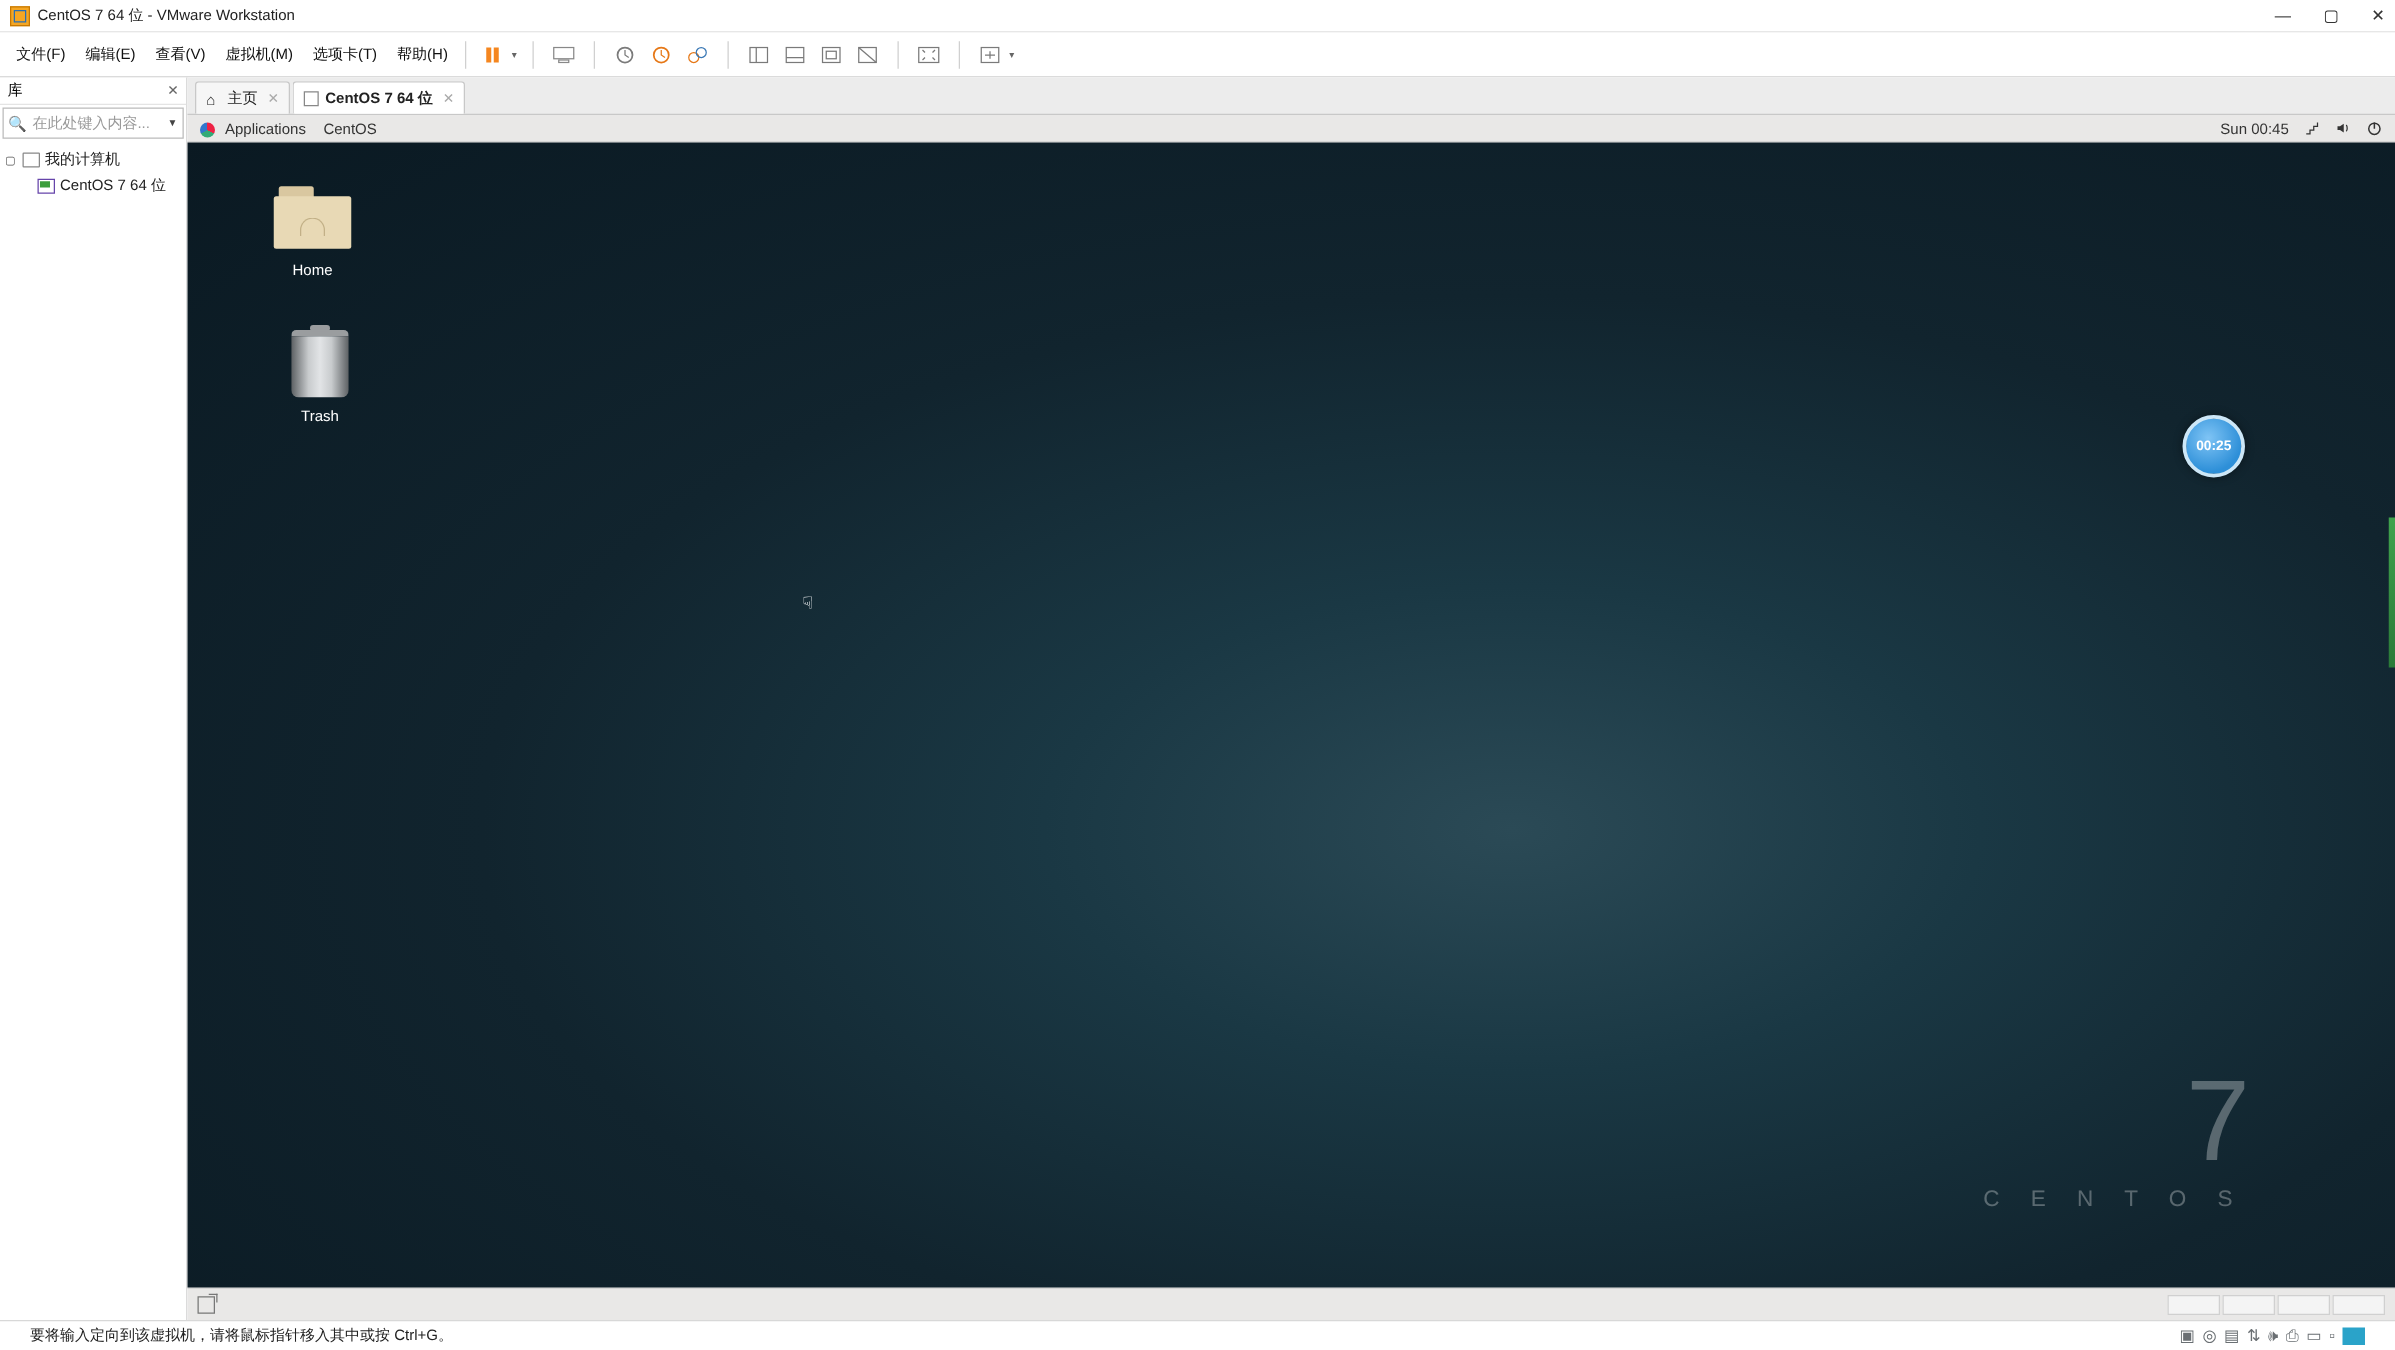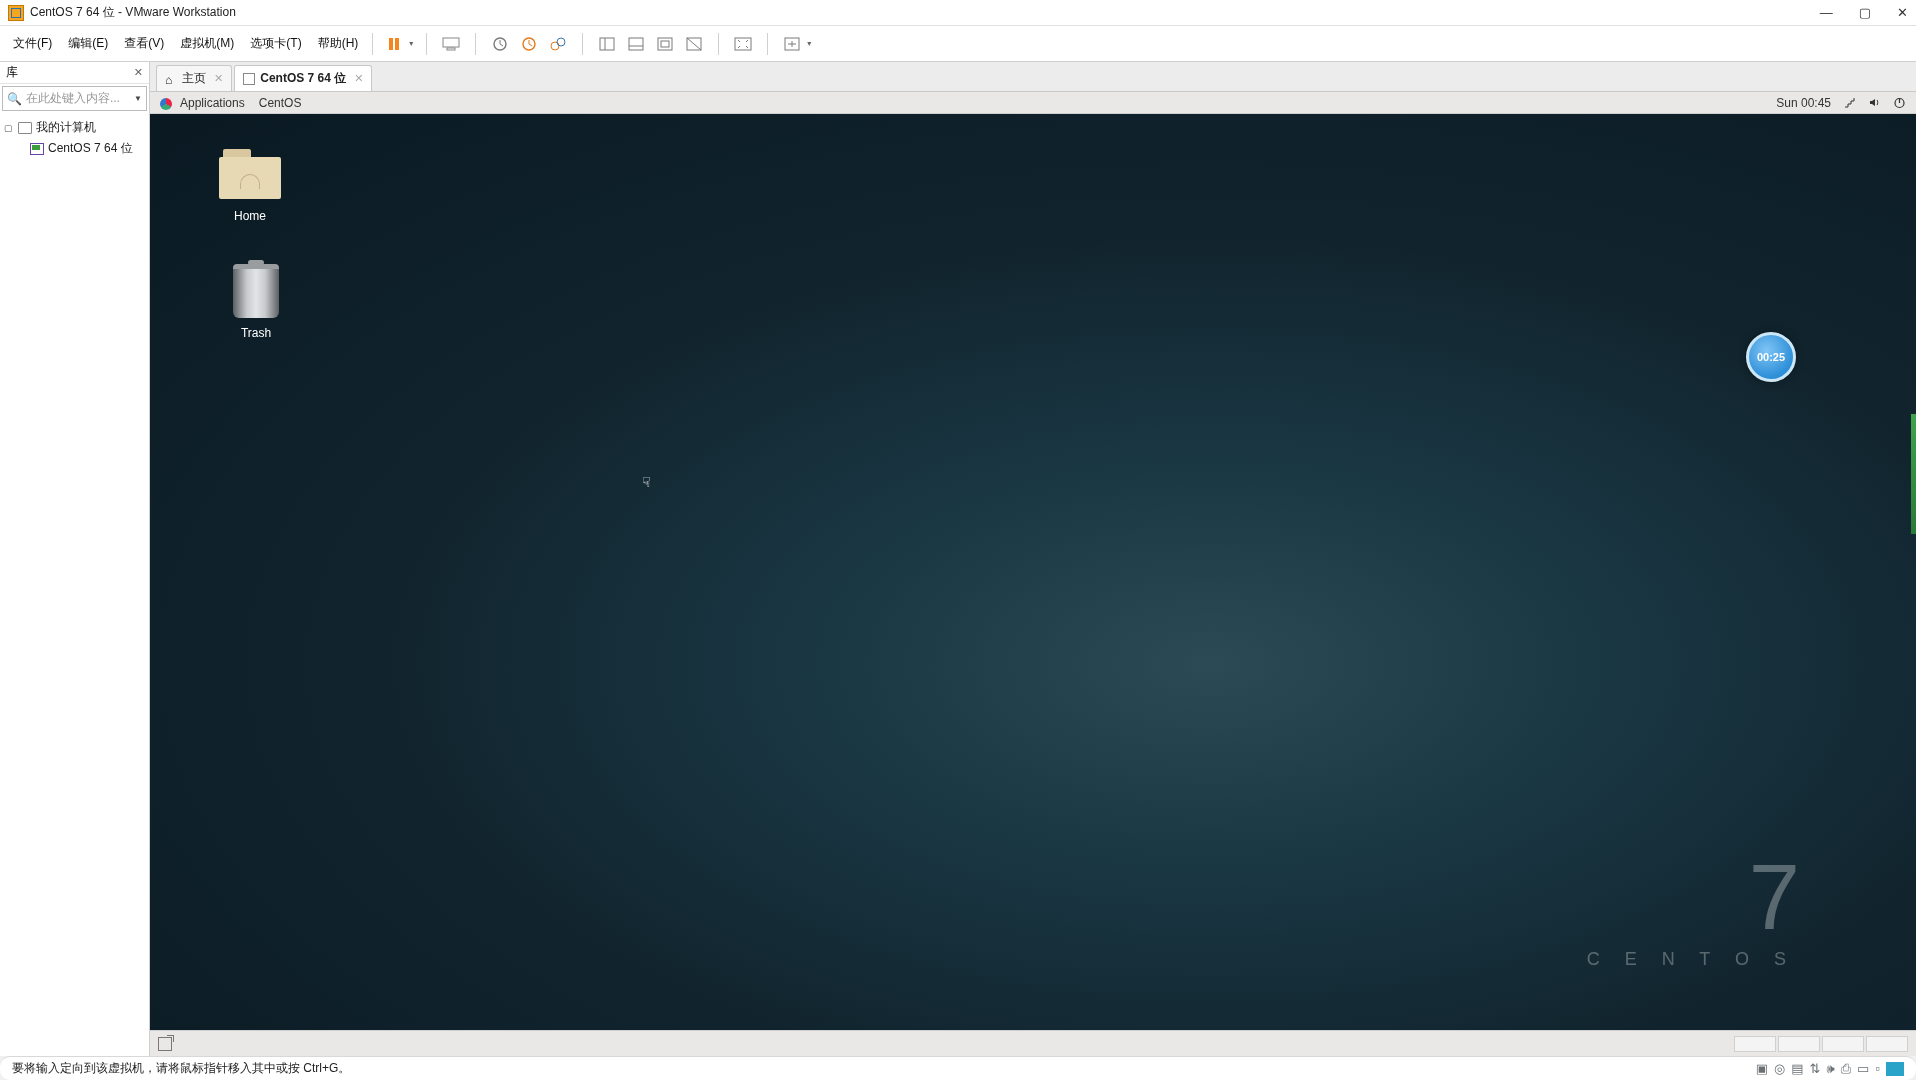--- a/index.html
+++ b/index.html
@@ -83,21 +83,21 @@
 .vm-bottom { height: 26px; background: #e9e8e7; border-top: 1px solid #cfcfcf; display: flex; align-items: center; padding: 0 8px; }
 .vm-bottom .fs-ic { width: 14px; height: 14px; border: 1px solid #777; position: relative; }
 .vm-bottom .fs-ic::after { content:""; position:absolute; top:-3px; right:-3px; width:6px; height:6px; border-top:1px solid #777; border-right:1px solid #777; }
 .vm-bottom .chips { margin-left: auto; display: flex; gap: 2px; }
 .vm-bottom .chip { width: 42px; height: 16px; background: #f4f4f4; border: 1px solid #d0d0d0; }
 
 
 .edge-strip { position:absolute; right:0; top:300px; width:5px; height:120px; background:linear-gradient(#3fa34d,#2a7a38); }
 
 
-.status-bar { position: absolute; bottom: 0; left: 0; right: 0; height: 24px; background: #fff; border-top: 1px solid #d8d8d8; display: flex; align-items: center; padding: 0 12px; font-size: 12px; color: #222; border-radius: 10px; }
+.status-bar { position: absolute; bottom: 0; left: 0; right: 0; height: 24px; background: #fff; border-top: 1px solid #d8d8d8; display: flex; align-items: center; padding: 0 24px; font-size: 12px; color: #222; }
 .status-bar .dev-icons { margin-left: auto; display: flex; gap: 6px; align-items: center; }
 .status-bar .dev-icons span { color: #6a6f73; font-size: 13px; }
 .status-bar .dev-icons .accent { width: 18px; height: 14px; background: #2aa3c9; }
 
 svg { display: block; }
 </style>
 </head>
 <body>
 
 <div class="title-bar">

